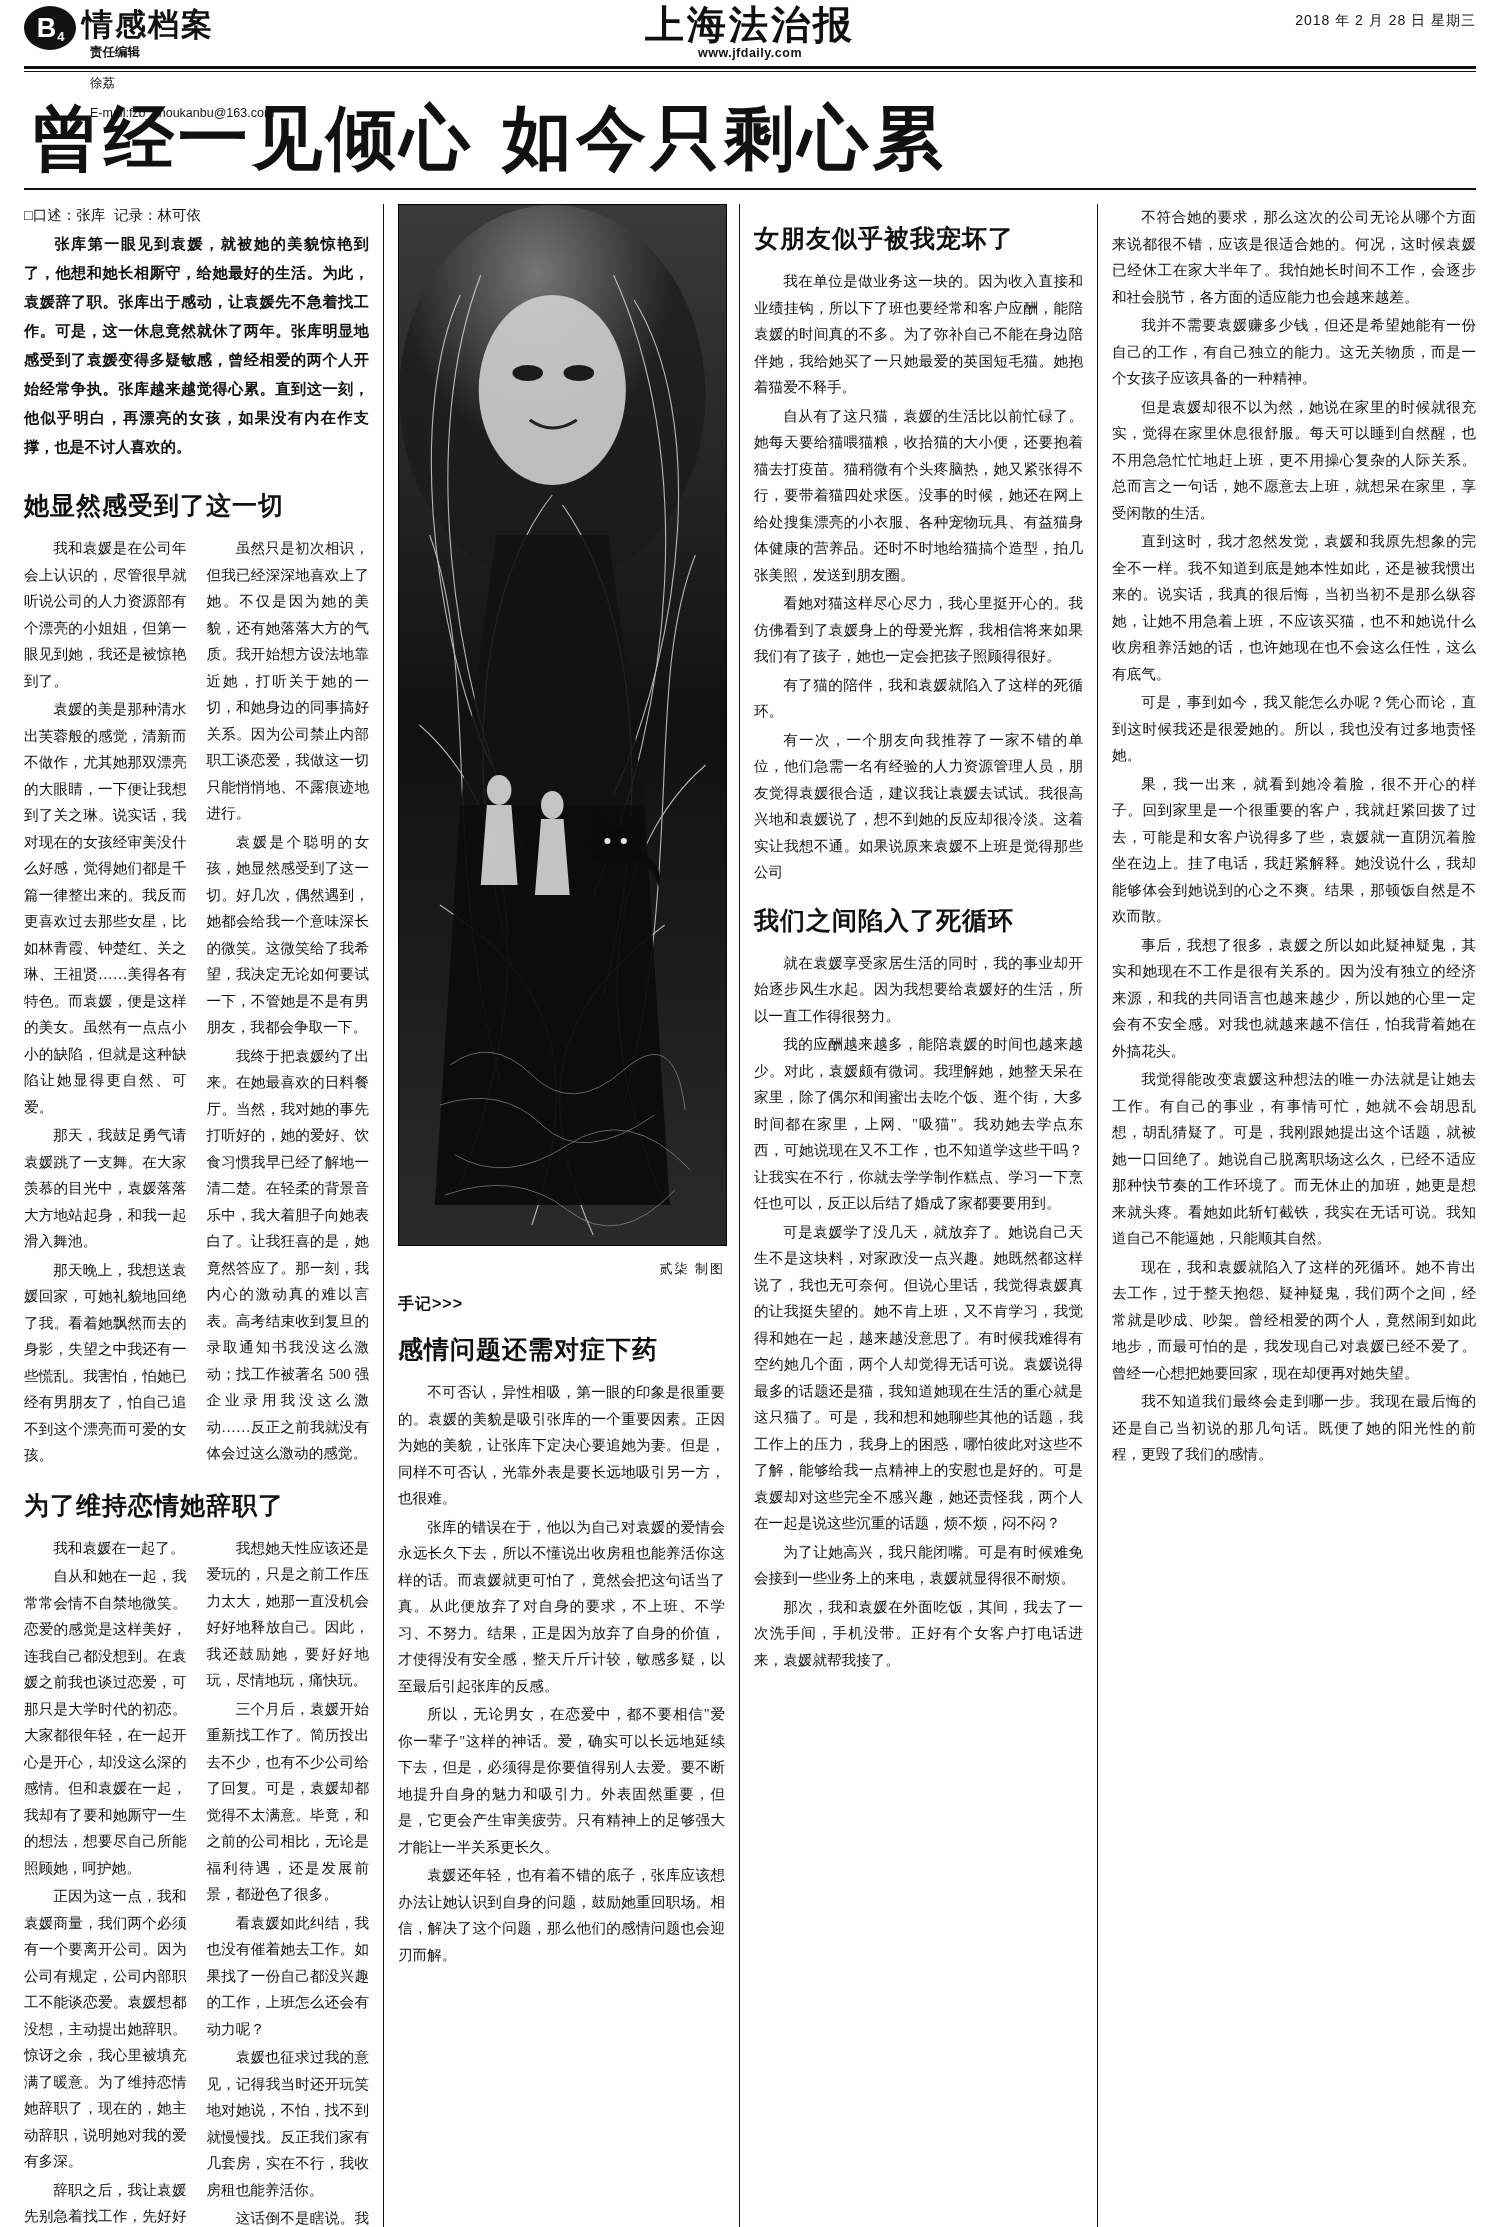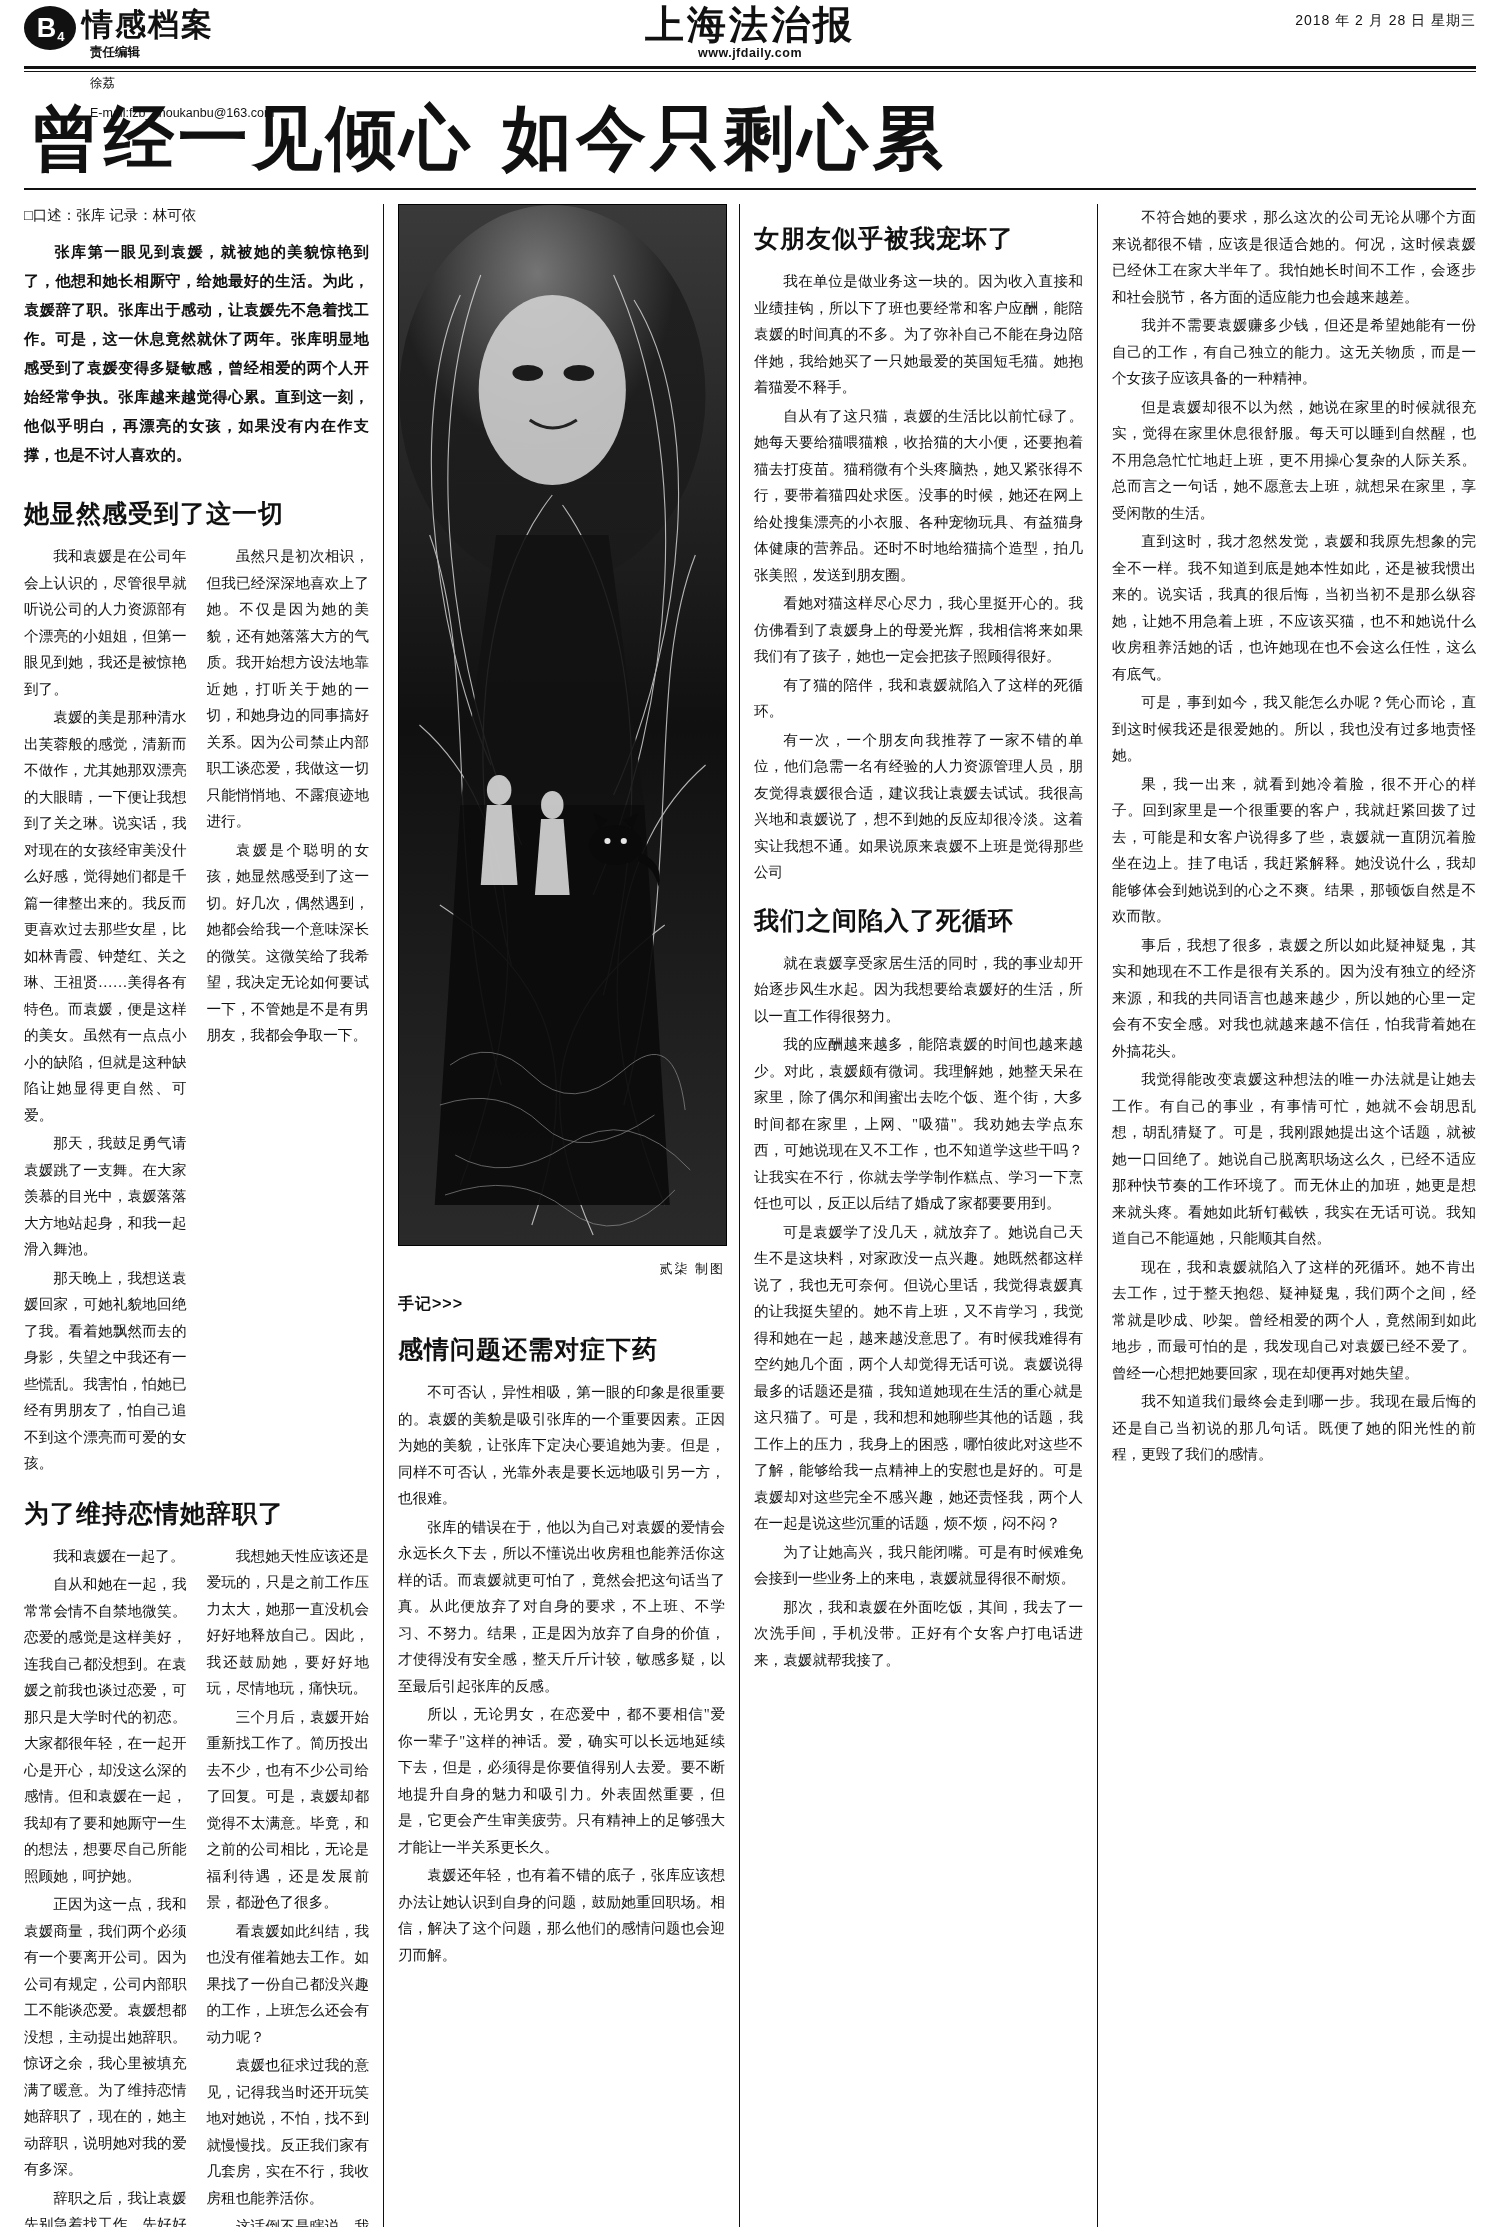--- a/index.html
+++ b/index.html
@@ -26,21 +26,21 @@
   .hl-rule{height:2px;background:#111;margin:10px 24px 0 24px;}
 
   
   .content{display:flex;padding:14px 24px 0 24px;box-sizing:border-box;gap:0;}
   .col{box-sizing:border-box;}
   .colA{width:360px;padding-right:14px;border-right:1px solid #111;}
   .colB{width:356px;padding:0 14px;border-right:1px solid #111;}
   .colC{width:358px;padding:0 14px;border-right:1px solid #111;}
   .colD{width:378px;padding-left:14px;}
 
-  .byline{font-size:14.5px;margin:2px 0 12px 0;font-family:Liberation Sans, sans-serif;}
+  .byline{font-size:14.5px;margin:2px 0 4px 0;font-family:Liberation Mono, monospace;}
   .lead{font-size:15.2px;line-height:29px;font-weight:bold;text-align:justify;text-indent:2em;margin-bottom:28px;}
   p.t{font-size:14.6px;line-height:26.5px;text-align:justify;text-indent:2em;margin:0 0 2px 0;}
   h2.sub{font-size:25px;font-weight:bold;letter-spacing:1px;margin:18px 0 12px 0;font-family:"DejaVu Sans",sans-serif;line-height:34px;}
 
   
   .two{display:flex;gap:20px;}
   .two > div{flex:1;}
 
   
   .illo{width:100%;height:1040px;background:#1c1c1c;position:relative;overflow:hidden;border:1px solid #000;}
@@ -90,20 +90,21 @@
       <div class="two">
         <div>
           <p class="t">我和袁媛是在公司年会上认识的，尽管很早就听说公司的人力资源部有个漂亮的小姐姐，但第一眼见到她，我还是被惊艳到了。</p>
           <p class="t">袁媛的美是那种清水出芙蓉般的感觉，清新而不做作，尤其她那双漂亮的大眼睛，一下便让我想到了关之琳。说实话，我对现在的女孩经审美没什么好感，觉得她们都是千篇一律整出来的。我反而更喜欢过去那些女星，比如林青霞、钟楚红、关之琳、王祖贤……美得各有特色。而袁媛，便是这样的美女。虽然有一点点小小的缺陷，但就是这种缺陷让她显得更自然、可爱。</p>
           <p class="t">那天，我鼓足勇气请袁媛跳了一支舞。在大家羡慕的目光中，袁媛落落大方地站起身，和我一起滑入舞池。</p>
           <p class="t">那天晚上，我想送袁媛回家，可她礼貌地回绝了我。看着她飘然而去的身影，失望之中我还有一些慌乱。我害怕，怕她已经有男朋友了，怕自己追不到这个漂亮而可爱的女孩。</p>
         </div>
         <div>
           <p class="t">虽然只是初次相识，但我已经深深地喜欢上了她。不仅是因为她的美貌，还有她落落大方的气质。我开始想方设法地靠近她，打听关于她的一切，和她身边的同事搞好关系。因为公司禁止内部职工谈恋爱，我做这一切只能悄悄地、不露痕迹地进行。</p>
           <p class="t">袁媛是个聪明的女孩，她显然感受到了这一切。好几次，偶然遇到，她都会给我一个意味深长的微笑。这微笑给了我希望，我决定无论如何要试一下，不管她是不是有男朋友，我都会争取一下。</p>
+          <p class="t">我终于把袁媛约了出来。在她最喜欢的日料餐厅。当然，我对她的事先打听好的，她的爱好、饮食习惯我早已经了解地一清二楚。在轻柔的背景音乐中，我大着胆子向她表白了。让我狂喜的是，她竟然答应了。那一刻，我内心的激动真的难以言表。高考结束收到复旦的录取通知书我没这么激动；找工作被著名 500 强企业录用我没这么激动……反正之前我就没有体会过这么激动的感觉。</p>
         </div>
       </div>
 
       <h2 class="sub">为了维持恋情她辞职了</h2>
       <div class="two">
         <div>
           <p class="t">我和袁媛在一起了。</p>
           <p class="t">自从和她在一起，我常常会情不自禁地微笑。恋爱的感觉是这样美好，连我自己都没想到。在袁媛之前我也谈过恋爱，可那只是大学时代的初恋。大家都很年轻，在一起开心是开心，却没这么深的感情。但和袁媛在一起，我却有了要和她厮守一生的想法，想要尽自己所能照顾她，呵护她。</p>
           <p class="t">正因为这一点，我和袁媛商量，我们两个必须有一个要离开公司。因为公司有规定，公司内部职工不能谈恋爱。袁媛想都没想，主动提出她辞职。惊讶之余，我心里被填充满了暖意。为了维持恋情她辞职了，现在的，她主动辞职，说明她对我的爱有多深。</p>
           <p class="t">辞职之后，我让袁媛先别急着找工作，先好好地放松一下，休息一段时间。因为我们公司的工作强度很大，加班加点是常有的事情。以前，袁媛经常工作到晚上七八点，现在好不容易有放松的时间，我想让她先好好休息。</p>

